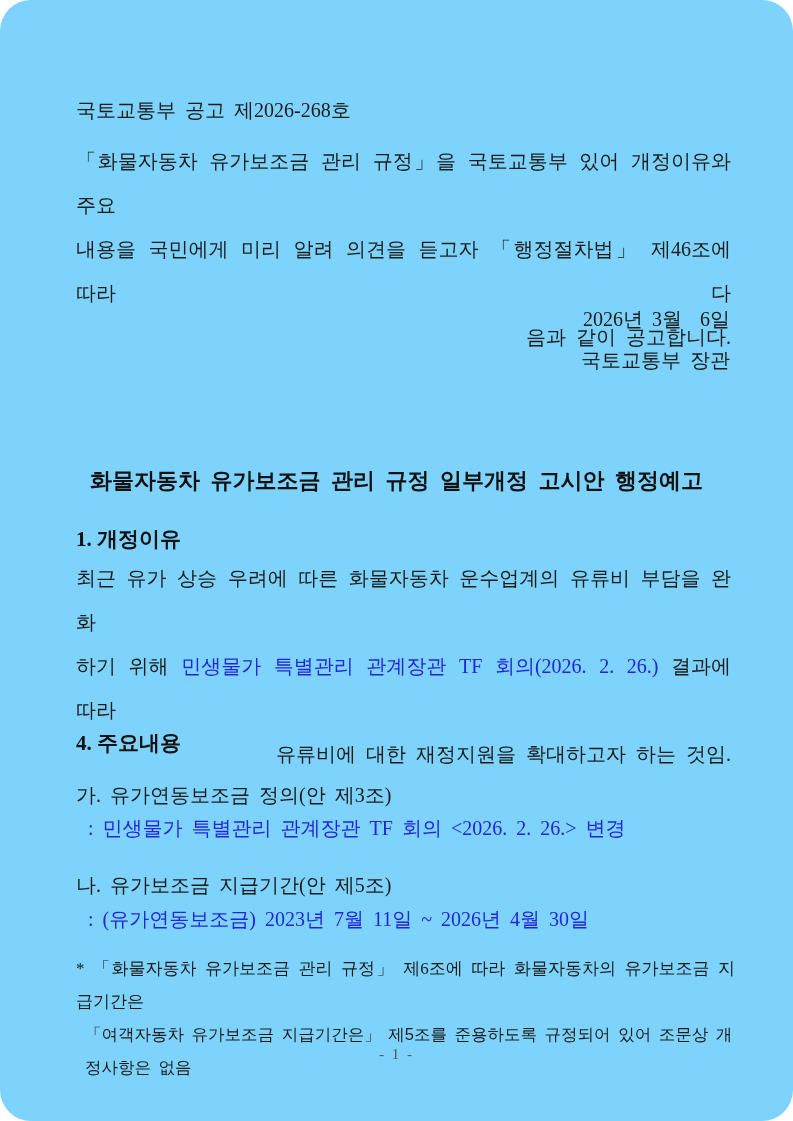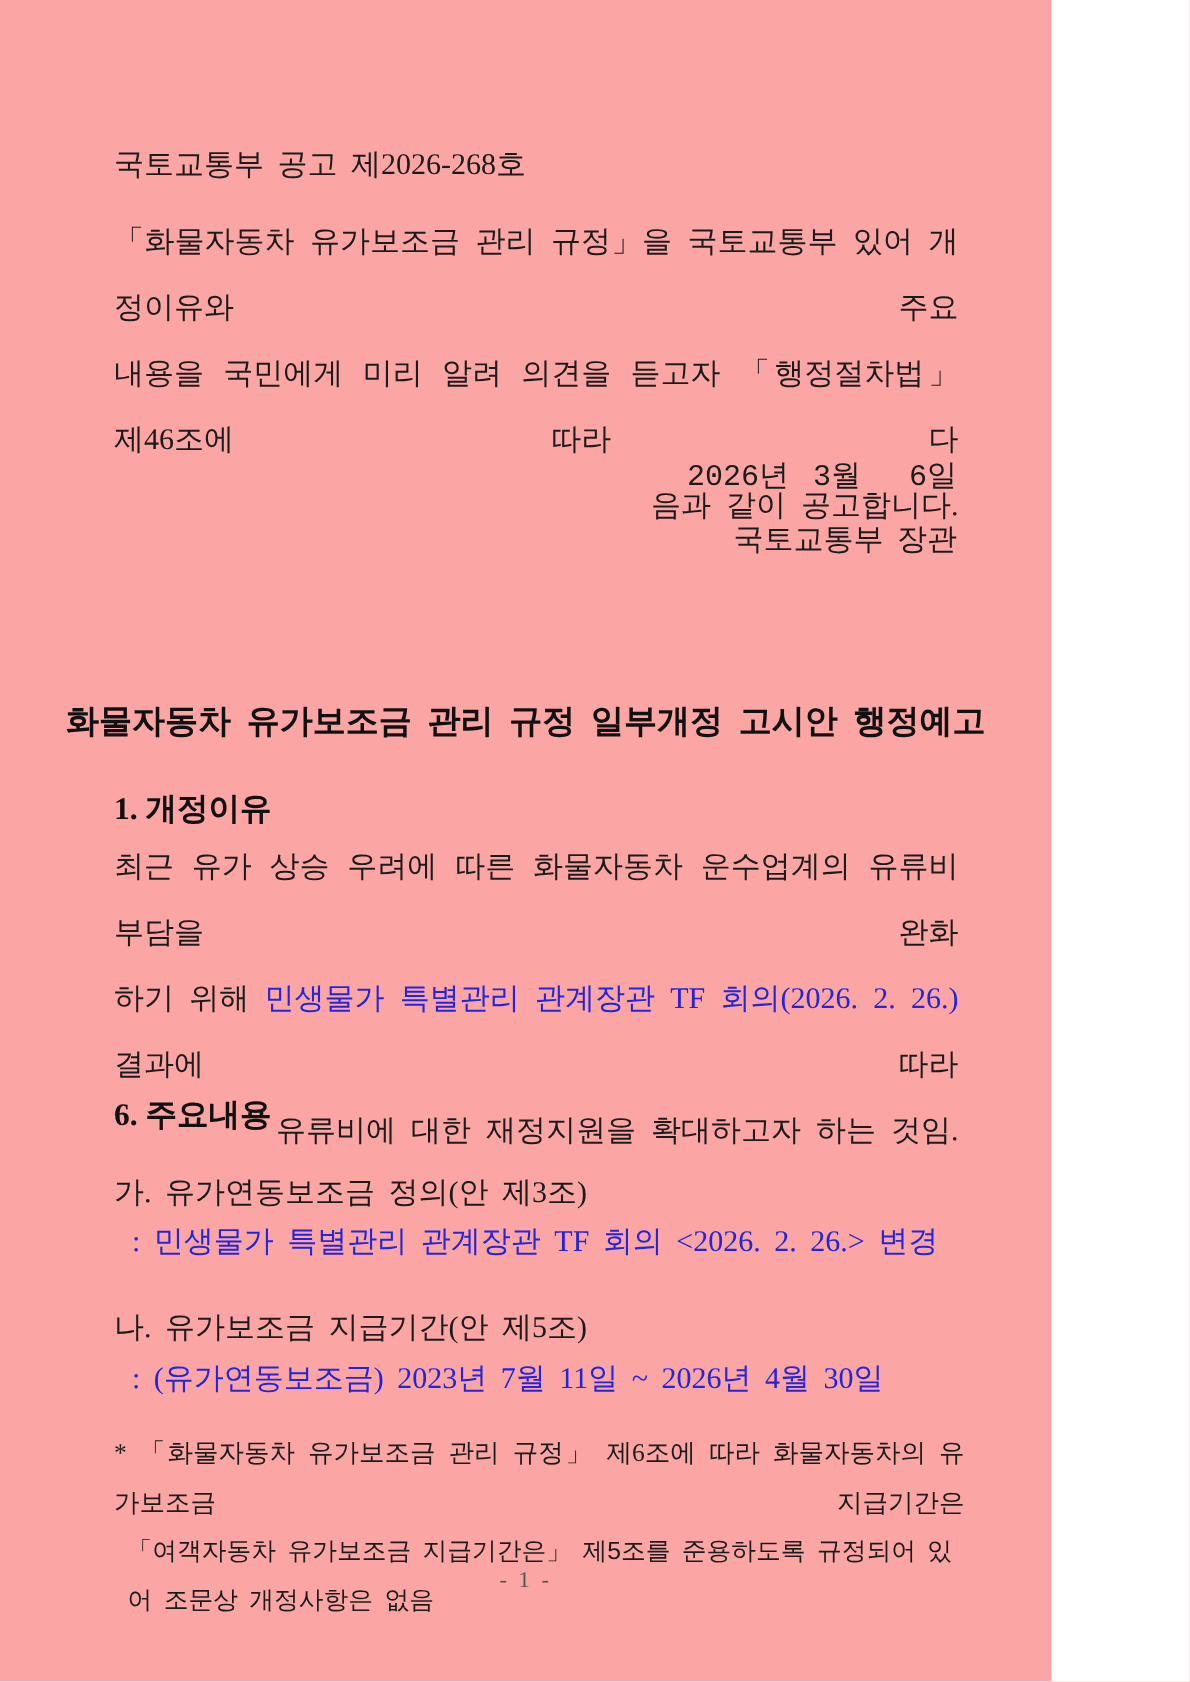--- a/index.html
+++ b/index.html
@@ -2,26 +2,27 @@
 <html style="--accent: #2424d8;"><head>
 <meta charset="utf-8">
 <style>
   html, body {
     margin: 0;
     padding: 0;
     background: #ffffff;
   }
   .page {
     position: relative;
-    width: 701px;
+    width: 793px;
     height: 1121px;
-    background: #fca5a5;
+    background: #7dd3fc;
     font-family: "Liberation Serif", "DejaVu Serif", serif;
     color: #1b1b1b;
     overflow: hidden;
+    border-radius: 31px;
   }
   .abs { position: absolute; }
 
   
   .line1 {
     line-height: 28px;
     font-size: 20px;
     white-space: pre;
     word-spacing: 4px;
   }
@@ -37,21 +38,21 @@
     text-align-last: justify;
   }
   .para .lline {
     text-align: right;
   }
 
   .notice-no { left: 76px; top: 96px; }
 
   .intro { left: 76px; right: 62px; top: 139px; }
 
-  .date-line   { right: 63px; top: 305px; text-align: center; font-family: Liberation Mono, monospace; }
+  .date-line   { right: 63px; top: 305px; text-align: center; }
   .signer-line { right: 63px; top: 346px; text-align: right; }
 
   .doc-title {
     left: 0; right: 0; top: 448px;
     margin: 18px;
     text-align: center;
     font-size: 22px;
     font-weight: bold;
     word-spacing: 5px;
     white-space: pre;
@@ -124,21 +125,21 @@
   <h1 class="abs doc-title">화물자동차 유가보조금 관리 규정 일부개정 고시안 행정예고</h1>
 
   <h2 class="abs sec-heading h-s1">1. 개정이유</h2>
 
   <div class="abs para s1-para">
     <div class="jline">최근 유가 상승 우려에 따른 화물자동차 운수업계의 유류비 부담을 완화</div>
     <div class="jline"><span>하기 위해 </span><span class="blue">민생물가 특별관리 관계장관 TF 회의(2026. 2. 26.)</span><span> 결과에 따라</span></div>
     <div class="lline">유류비에 대한 재정지원을 확대하고자 하는 것임.</div>
   </div>
 
-  <h2 class="abs sec-heading h-s2">6. 주요내용</h2>
+  <h2 class="abs sec-heading h-s2">4. 주요내용</h2>
 
   <div class="abs line1 item-line item-ga">가. 유가연동보조금 정의(안 제3조)</div>
 
   <div class="abs line1 detail-line item-ga-detail blue">: 민생물가 특별관리 관계장관 TF 회의 &lt;2026. 2. 26.&gt; 변경</div>
 
   <div class="abs line1 item-line item-na">나. 유가보조금 지급기간(안 제5조)</div>
 
   <div class="abs line1 detail-line item-na-detail blue">: (유가연동보조금) 2023년 7월 11일 ~ 2026년 4월 30일</div>
 
   <div class="abs footnote">

